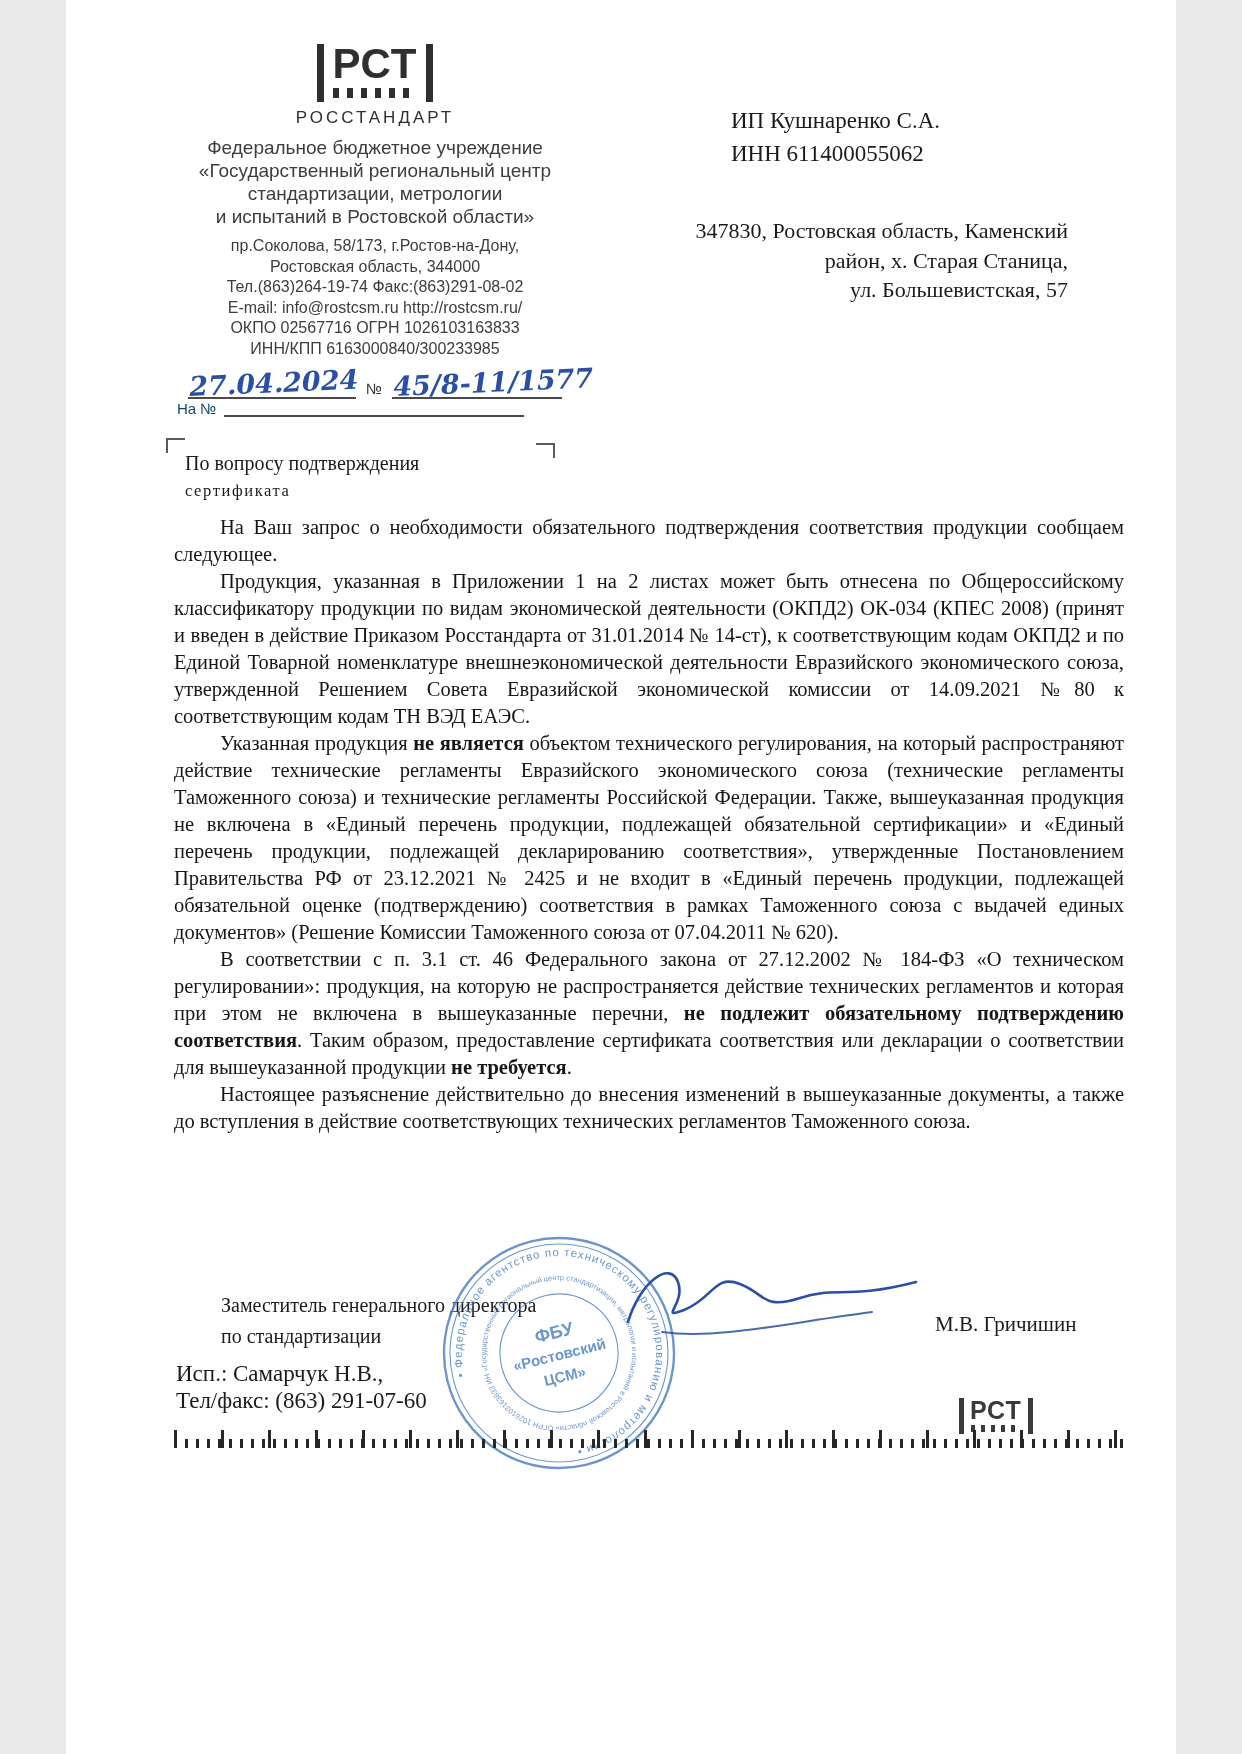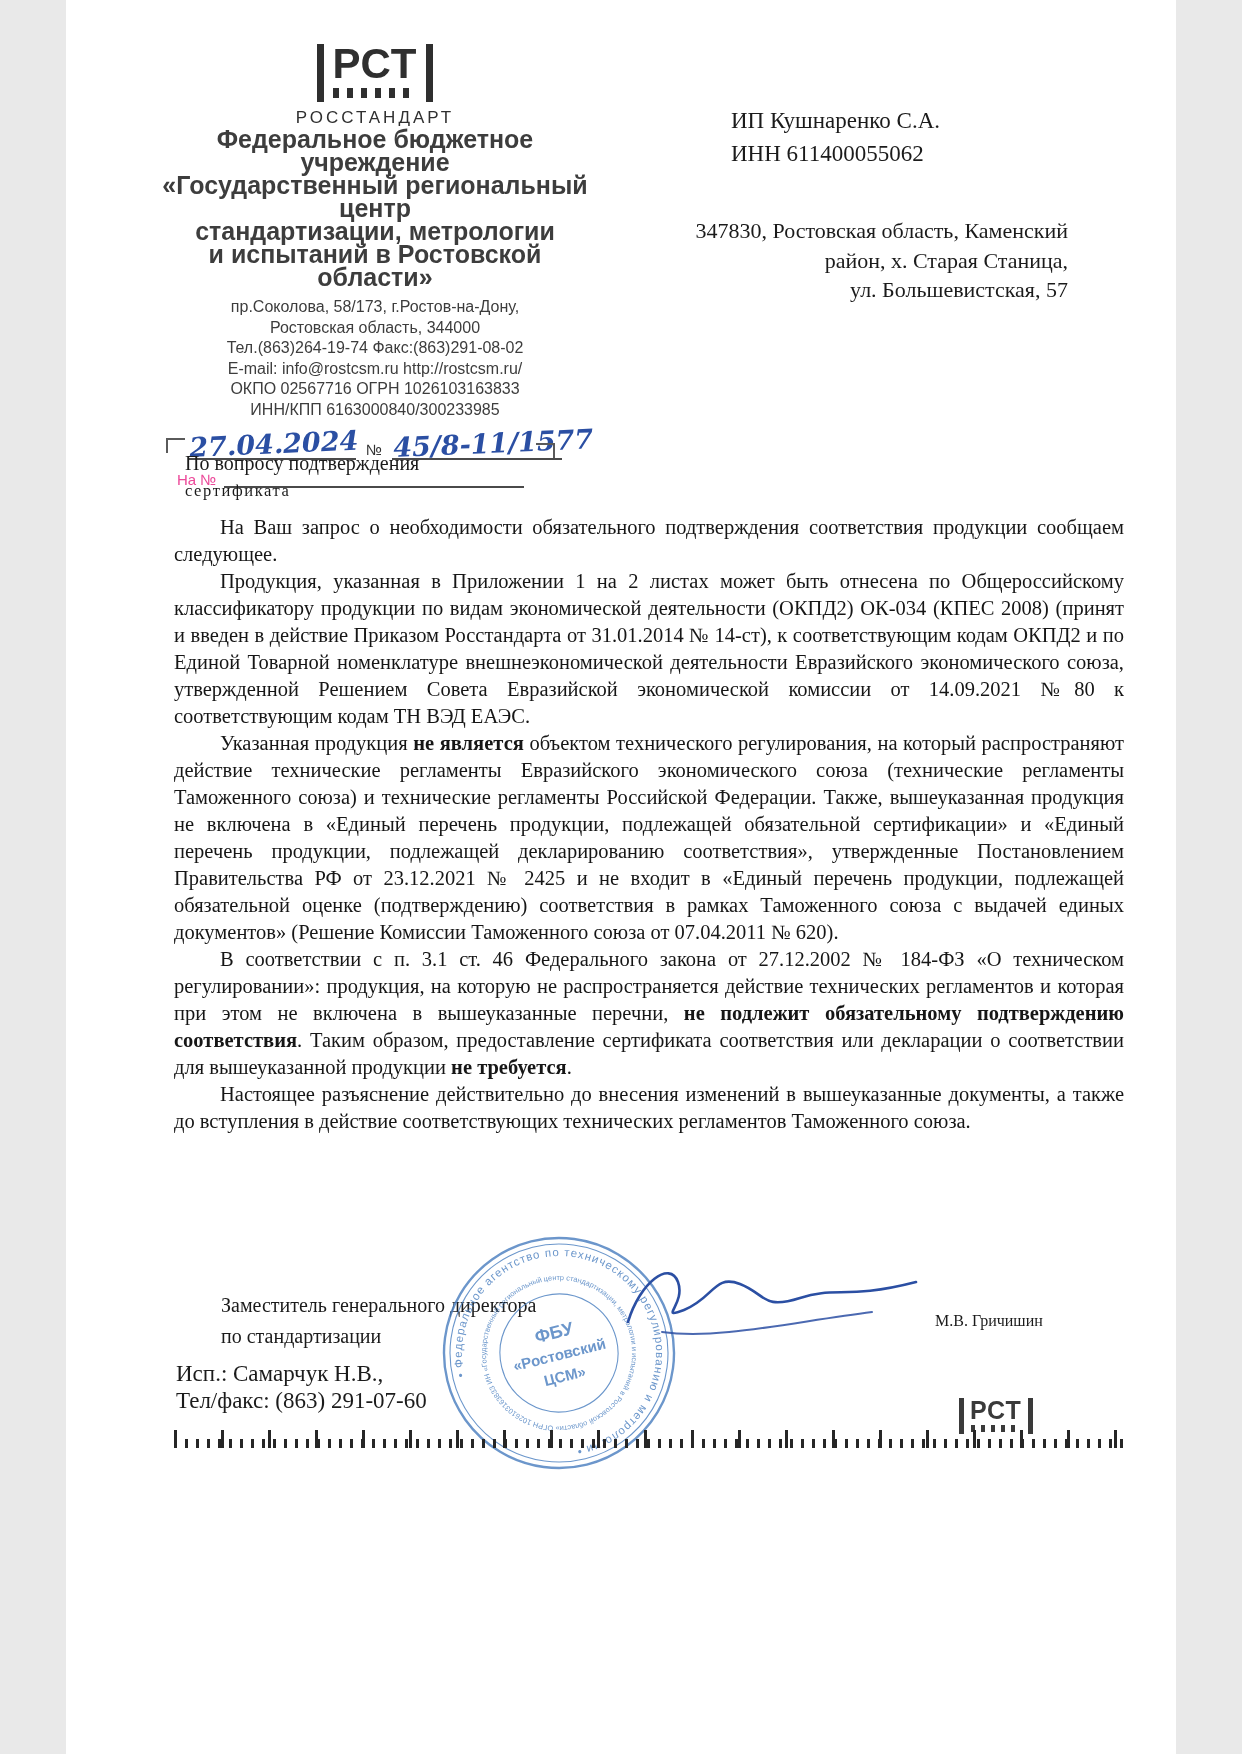--- a/index.html
+++ b/index.html
@@ -9,33 +9,33 @@
   
   .lh{position:absolute;left:85px;top:44px;width:448px;text-align:center;
       font-family:"Liberation Sans",sans-serif;color:#3a3a3a;}
   .logo{display:flex;justify-content:center;align-items:stretch;height:58px;}
   .logo .bar{width:7px;background:#2f2f2f;}
   .logo .mid{display:flex;flex-direction:column;align-items:center;padding:0 9px;}
   .logo .letters{font-weight:bold;font-size:42px;line-height:40px;letter-spacing:1px;color:#2f2f2f;}
   .logo .ticks{margin-top:4px;width:84px;height:10px;
                background:repeating-linear-gradient(90deg,#2f2f2f 0 6px,transparent 6px 14px);}
   .brand{margin-top:6px;font-weight:normal;font-size:17px;letter-spacing:3px;color:#2f2f2f;}
-  .org{font-size:25px;line-height:23px;color:#3d3d3d;font-weight:bold;}
+  .org{margin-top:8px;font-size:19px;line-height:23px;color:#3d3d3d;}
   .contacts{margin-top:8px;font-size:16px;line-height:20.5px;color:#3d3d3d;}
   .refs{margin-top:8px;display:flex;align-items:flex-end;justify-content:center;gap:10px;
         font-size:15px;color:#333;height:32px;}
   .wline{position:relative;border-bottom:2px solid #4a4a4a;}
   .wline.date{width:168px;height:30px;}
   .wline.num{width:170px;height:30px;}
   .hand{position:absolute;left:2px;bottom:-5px;font-family:"DejaVu Serif",serif;font-style:italic;
         font-weight:bold;color:#2b4fa3;font-size:27px;white-space:nowrap;
         transform:rotate(-2.5deg);transform-origin:left bottom;}
   .no-label{padding-bottom:2px;}
-  .naRow{margin-top:10px;display:flex;align-items:flex-end;gap:8px;padding-left:26px;
-         font-size:15px;color:#ec4899;text-align:left;}
+  .naRow{display:flex;align-items:flex-end;gap:8px;padding-left:26px;
+         font-size:15px;color:#0c4a6e;text-align:left;}
   .naRow .wline{flex:0 0 300px;height:16px;}
 
   
   .rname{position:absolute;left:665px;top:104px;font-size:23px;line-height:1.45;}
   .raddr{position:absolute;left:556px;top:216px;width:446px;text-align:right;
          font-size:22px;line-height:1.35;}
 
   
   .corner{position:absolute;width:17px;height:13px;border-top:2px solid #5a5a5a;}
   .corner.l{left:100px;top:438px;border-left:2px solid #5a5a5a;}
@@ -43,21 +43,21 @@
   .subj1{position:absolute;left:119px;top:452px;font-size:20px;}
   .subj2{position:absolute;left:119px;top:481px;font-size:16.5px;letter-spacing:1.6px;}
 
   
   .bodytext{position:absolute;left:108px;top:514px;width:950px;}
   .bodytext p{margin:0;font-size:20.5px;line-height:27px;text-align:justify;text-indent:46px;color:#161616;}
   .bodytext b{font-weight:bold;}
 
   
   .role{position:absolute;left:155px;top:1290px;font-size:20px;line-height:31px;}
-  .signame{position:absolute;left:869px;top:1312px;font-size:16px;}
+  .signame{position:absolute;left:869px;top:1312px;font-size:21px;}
   .stamp{position:absolute;left:372px;top:1232px;width:242px;height:242px;opacity:.82;
          transform:rotate(-14deg);}
   .autograph{position:absolute;left:556px;top:1248px;width:300px;height:100px;}
 
   
   .exec{position:absolute;left:110px;top:1360px;font-size:23px;line-height:27px;}
   .blogo{position:absolute;left:893px;top:1398px;display:flex;align-items:stretch;height:36px;color:#3a3a3a;}
   .blogo .bar{width:5px;background:#3a3a3a;}
   .blogo .mid{display:flex;flex-direction:column;align-items:center;padding:0 6px;}
   .blogo .letters{font-family:"Liberation Sans",sans-serif;font-weight:bold;font-size:25px;

